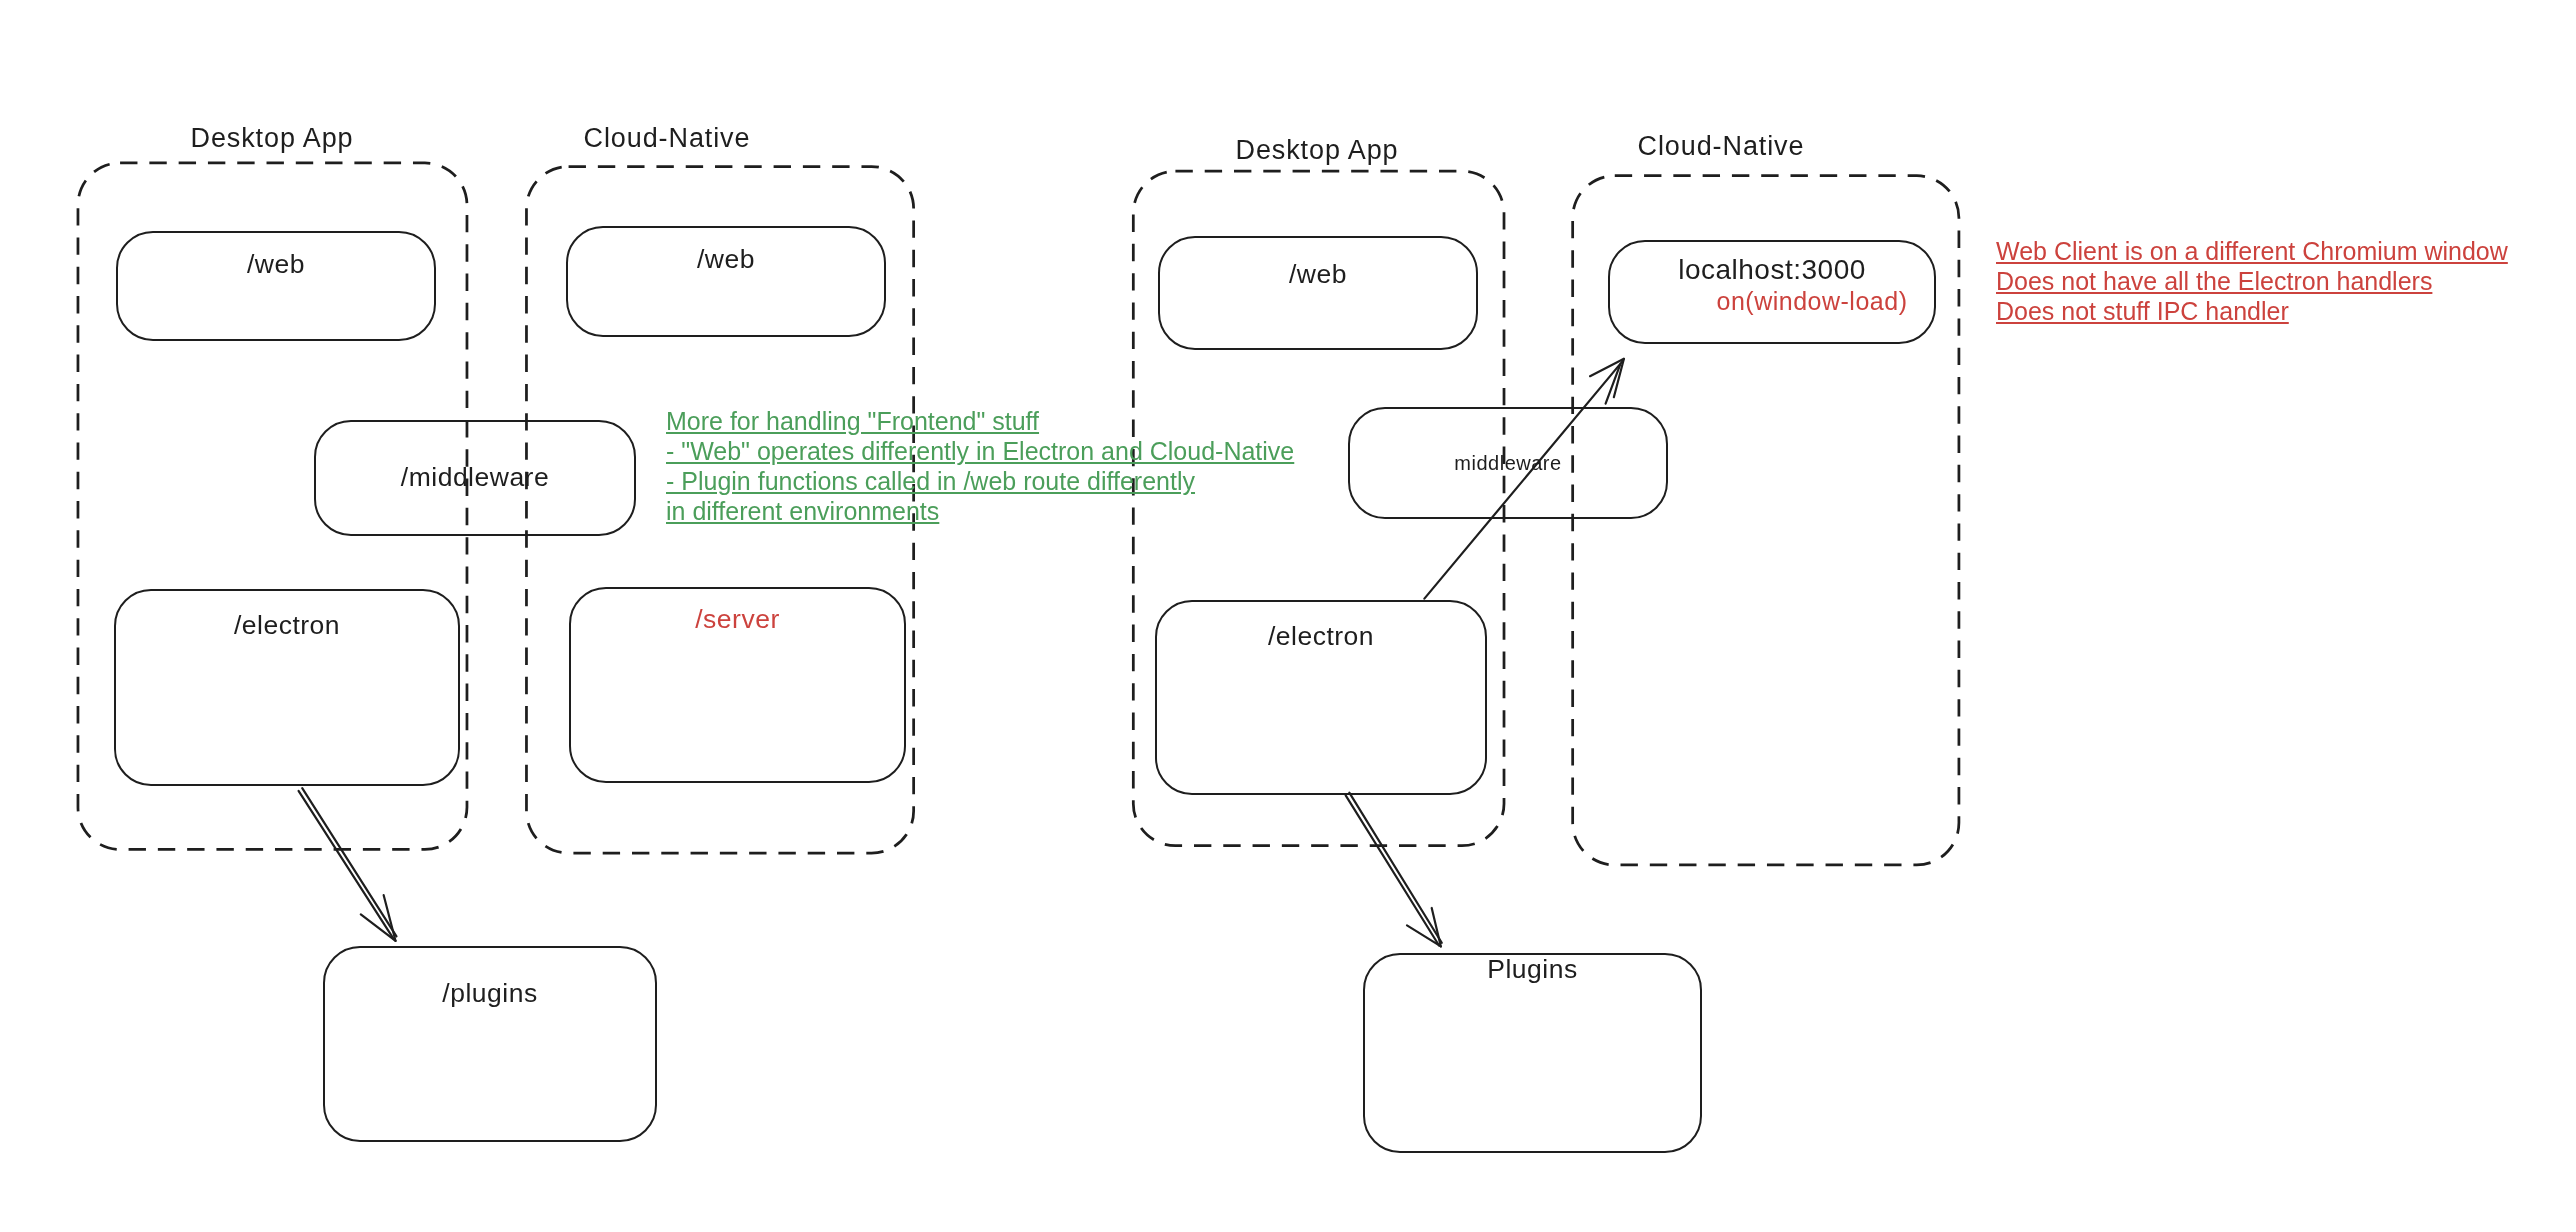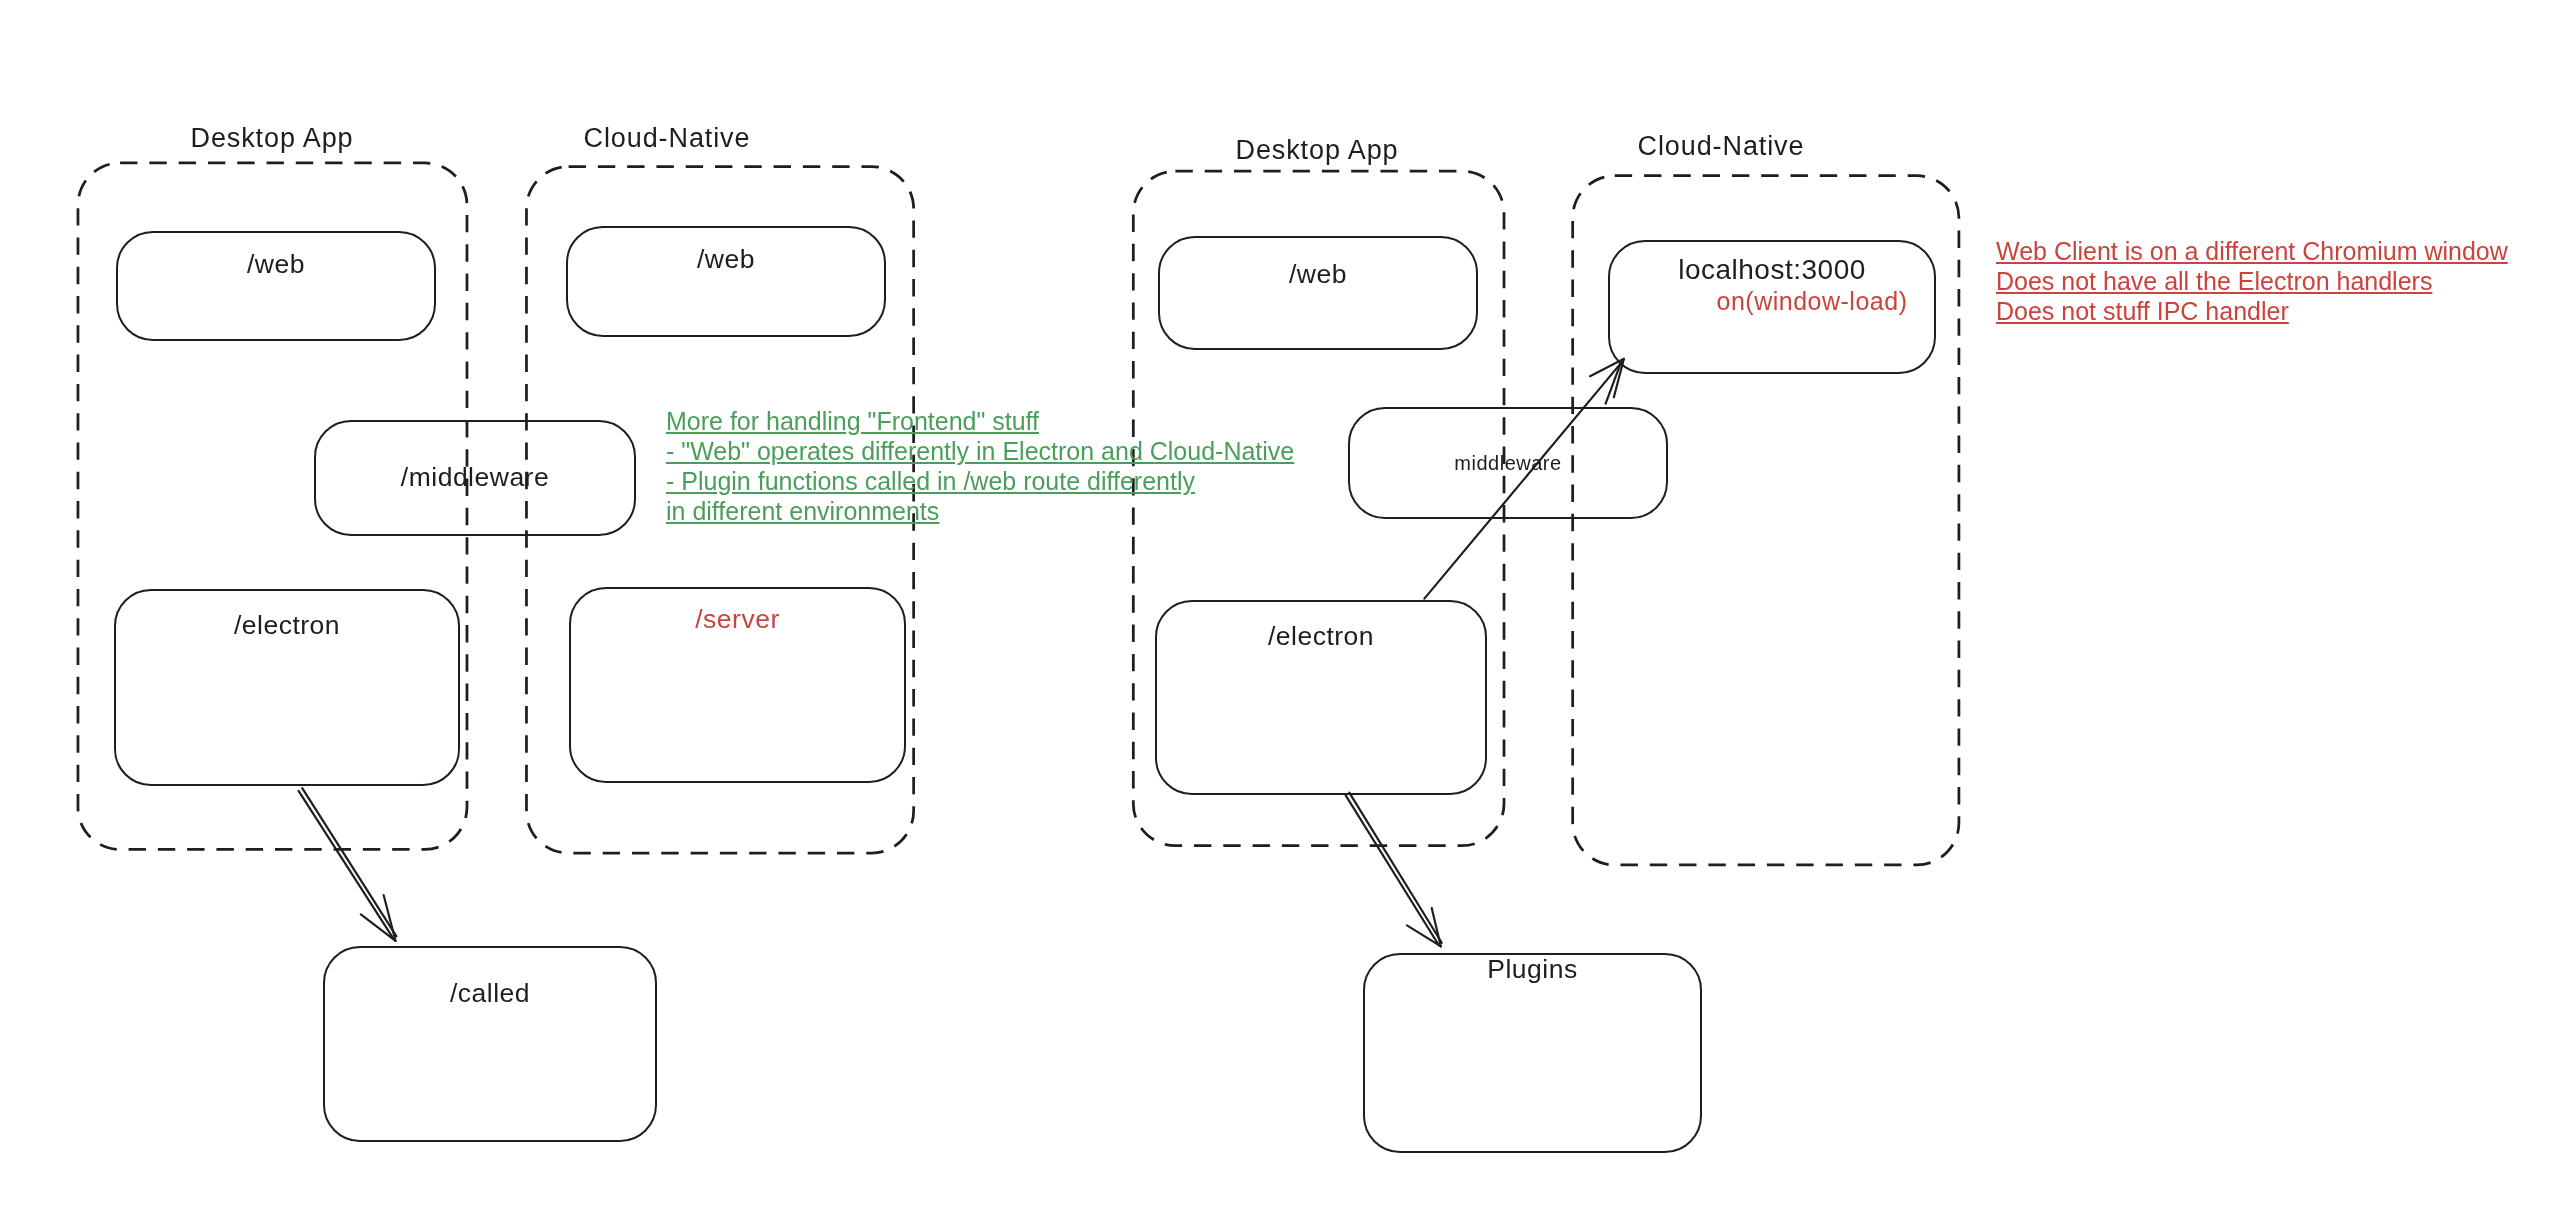--- a/index.html
+++ b/index.html
@@ -83,28 +83,28 @@
 
   <div class="box" style="left:114px;top:589px;width:346px;height:197px;">
     <div class="lbl" style="margin-top:20px;">/electron</div>
   </div>
 
   <div class="box" style="left:569px;top:587px;width:337px;height:196px;">
     <div class="lbl red-text" style="margin-top:16px;">/server</div>
   </div>
 
   <div class="box" style="left:323px;top:946px;width:334px;height:196px;">
-    <div class="lbl" style="margin-top:31px;">/called</div>
+    <div class="lbl" style="margin-top:31px;">/plugins</div>
   </div>
 
   <div class="box" style="left:1158px;top:236px;width:320px;height:114px;">
     <div class="lbl" style="margin-top:22px;">/web</div>
   </div>
 
-  <div class="box" style="left:1608px;top:240px;width:328px;height:134px;">
+  <div class="box" style="left:1608px;top:240px;width:328px;height:104px;">
     <div class="lbl" style="margin-top:13px;font-size:28px;">localhost:3000</div>
     <div class="lbl red-text shift-right mt6" style="font-size:25px;">on(window-load)</div>
   </div>
 
   <div class="box vcenter" style="left:1348px;top:407px;width:320px;height:112px;">
     <div class="lbl" style="font-size:20px;">middleware</div>
   </div>
 
   <div class="box" style="left:1155px;top:600px;width:332px;height:195px;">
     <div class="lbl" style="margin-top:20px;">/electron</div>

